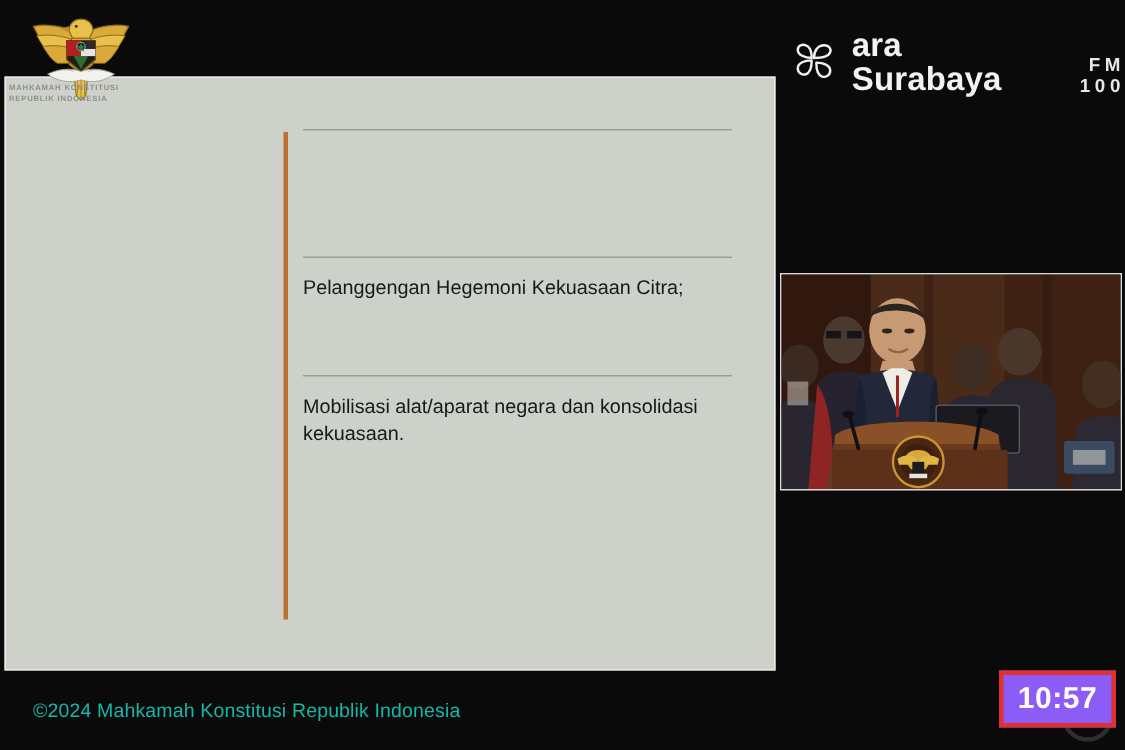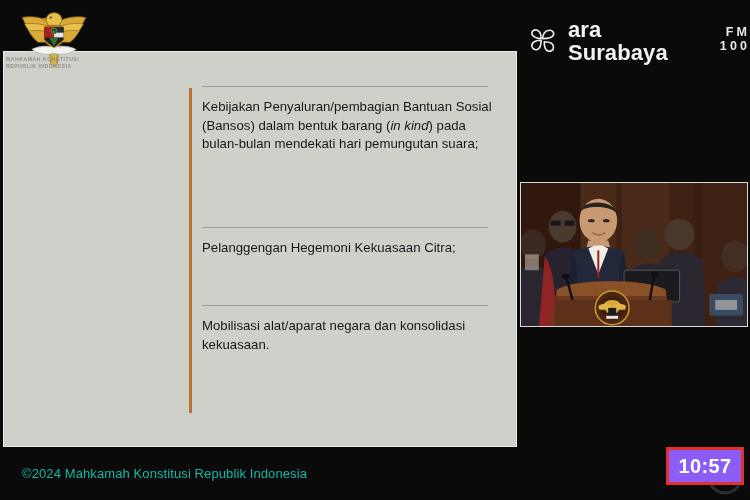--- a/index.html
+++ b/index.html
@@ -106,21 +106,21 @@
     font-weight:700;
     line-height:23px;
     letter-spacing:.1px;
   }
   #radio-sub {
     color:#e8e8e8;
     font-size:12.5px;
     font-weight:700;
     letter-spacing:3.1px;
     text-align:right;
-    margin-top:7px;
+    margin-top:18px;
   }
 
   
   #video {
     position:absolute;
     left:520px; top:182px;
     width:228px; height:145px;
     border:1.5px solid #d9d9d9;
     overflow:hidden;
     background:#2b1a12;
@@ -168,21 +168,20 @@
   <div id="slide" style="background: rgb(205, 209, 202);">
     <div id="slide-inner">
 
 
       <div id="vdivider" style="background: rgb(191, 112, 48);"></div>
 
       <div id="list-col">
 
         <div class="list-item">
           <div class="hline"></div>
-          <div class="item-text">Kebijakan Penyaluran/pembagian Bantuan Sosial (Bansos) dalam bentuk barang (<em>in kind</em>) pada bulan-bulan mendekati hari pemungutan suara;</div>
         </div>
         <div class="sp1"></div>
 
         <div class="sp2"></div>
 
         <div class="list-item">
           <div class="hline"></div>
           <div class="item-text">Pelanggengan Hegemoni Kekuasaan Citra;</div>
         </div>
         <div class="sp3"></div>

